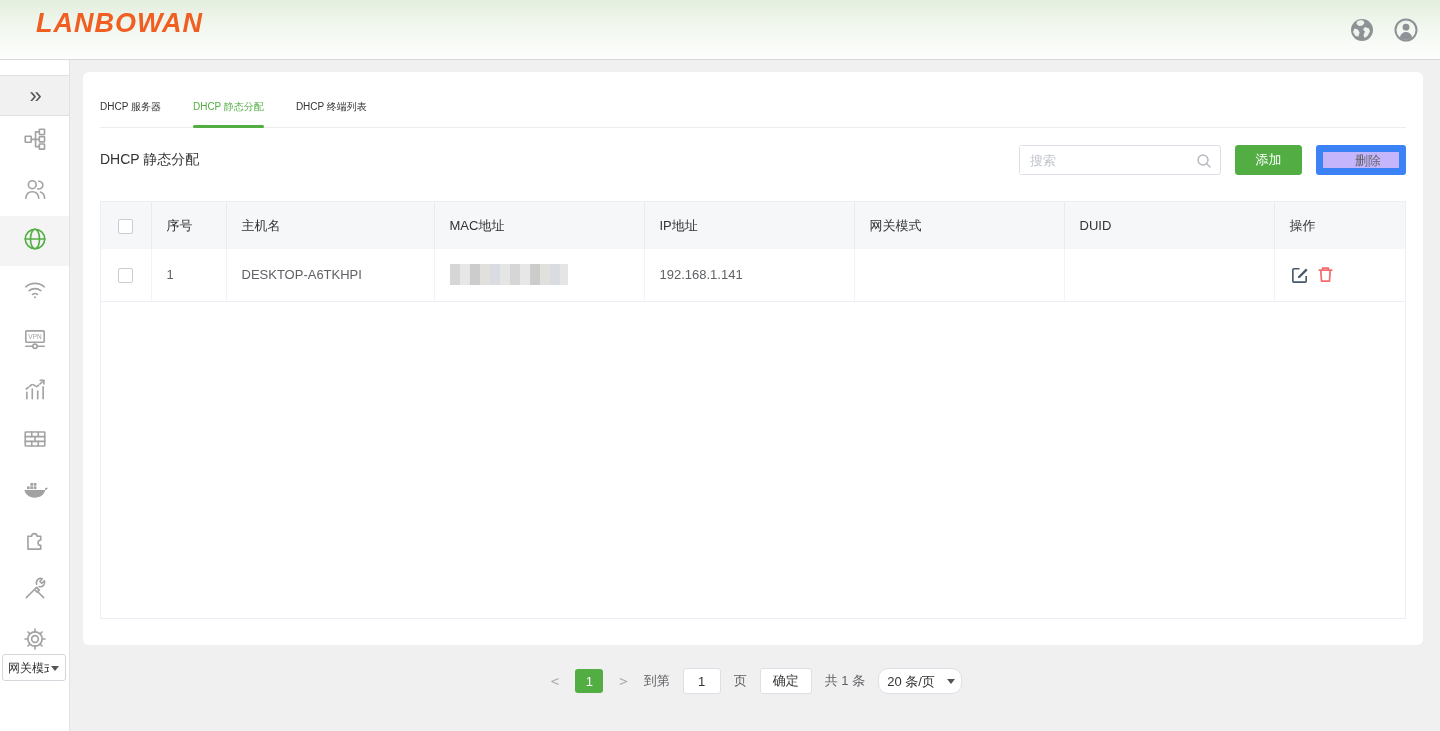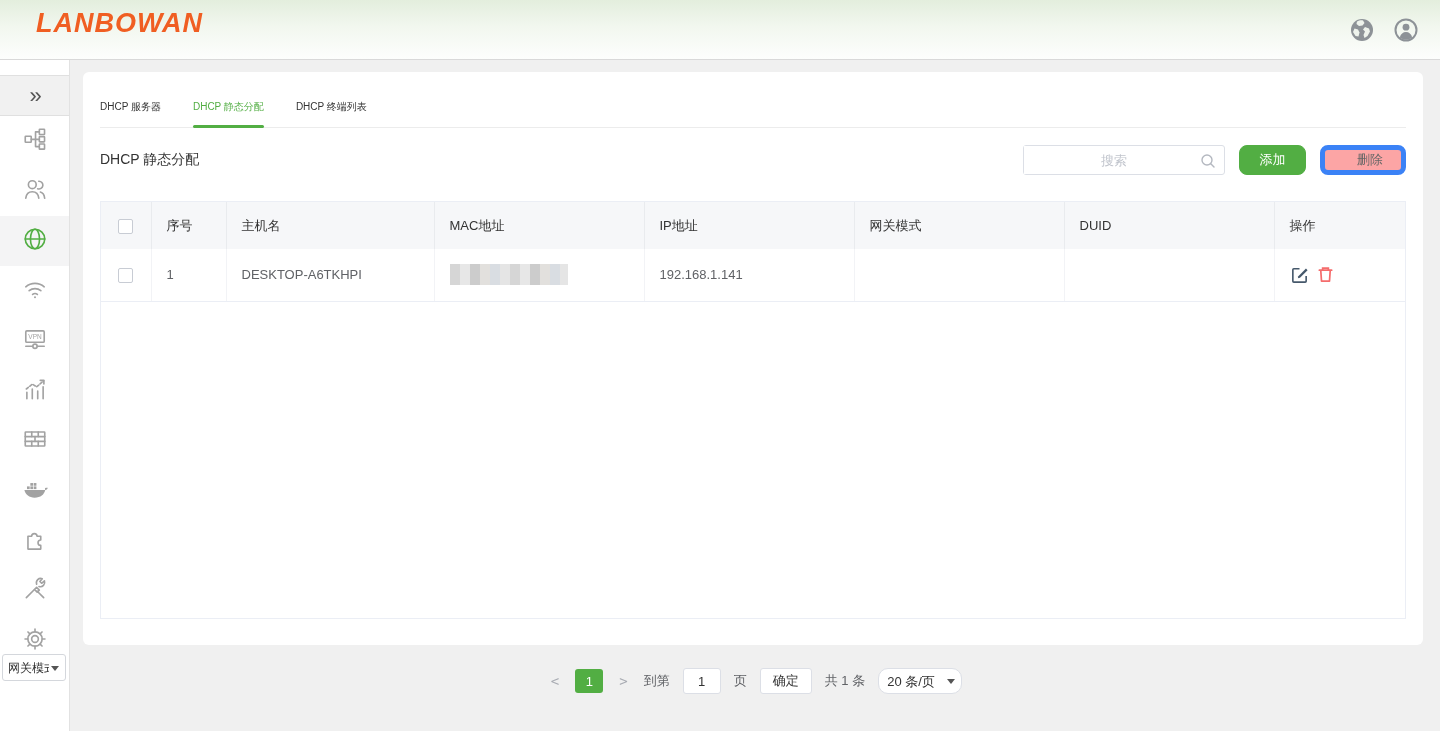--- a/index.html
+++ b/index.html
@@ -48,27 +48,27 @@
   .tab.active::after { content:""; position:absolute; left:0; right:0; bottom:-1px;
     height:3px; background:#52ae43; border-radius:2px; }
 
   .toolbar { display:flex; align-items:center; justify-content:space-between;
     margin:17px 17px 0 17px; }
   .section-title { font-size:14px; color:#333; }
   .toolbar-right { display:flex; align-items:center; gap:14px; }
   .search-box { position:relative; width:202px; height:30px; border:1px solid #dcdfe6;
     border-radius:3px; background:#fff; }
   .search-box input { width:170px; height:28px; border:none; outline:none; padding:0 0 0 10px;
-    font-size:13px; color:#333; font-family:"Liberation Sans","DejaVu Sans",sans-serif;text-align:center; }
+    font-size:13px; color:#333; font-family:"Liberation Sans","DejaVu Sans",sans-serif; }
   .search-box input::placeholder { color:#c0c4cc; }
   .search-box svg { position:absolute; right:8px; top:7px; }
-  .btn { height:30px; min-width:67px; padding:0 18px; border-radius:8px; font-size:13px;
+  .btn { height:30px; min-width:67px; padding:0 18px; border-radius:3px; font-size:13px;
     cursor:pointer; font-family:Liberation Sans, sans-serif; }
   .btn-add { background:#52ae43; border:1px solid #52ae43; color:#fff; }
-  .btn-del { background:#fca5a5; border:5px solid #3b82f6; color:#666;padding-left:32px; }
+  .btn-del { background:#c4b5fd; border:7px solid #3b82f6; color:#666;padding-left:32px; }
 
   .table-wrap { margin:26px 17px 0 17px; height:418px; border:1px solid #ebeef5; }
   table { width:100%; border-collapse:collapse; table-layout:fixed; }
   th { height:47px; background:#f6f7f9; font-weight:normal; font-size:13px; color:#333;
     text-align:left; padding-left:15px; border-right:1px solid #e9ebee; }
   th:last-child { border-right:none; }
   td { height:52px; font-size:13px; color:#606266; padding-left:15px;
     border-bottom:1px solid #ebeef5; border-right:1px solid #f2f3f6; }
   td:last-child { border-right:none; }
   .col-cb { width:50px; } .col-idx { width:75px; } .col-host { width:208px; }

